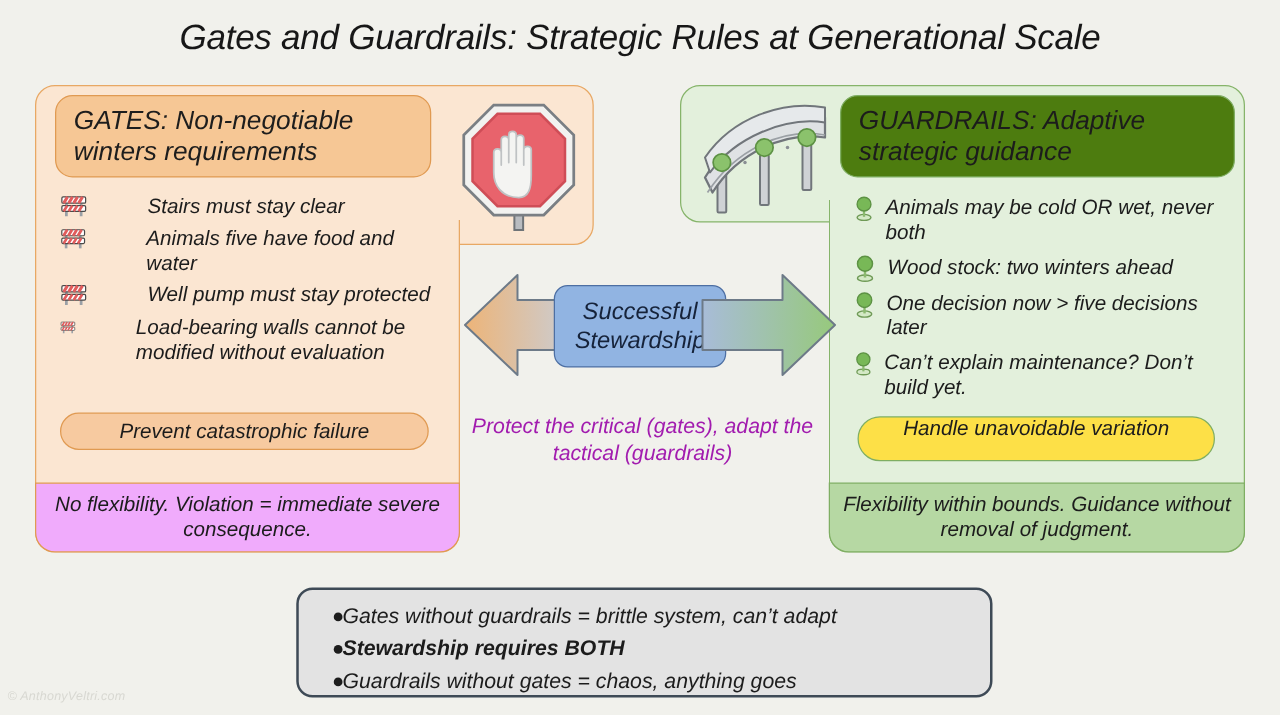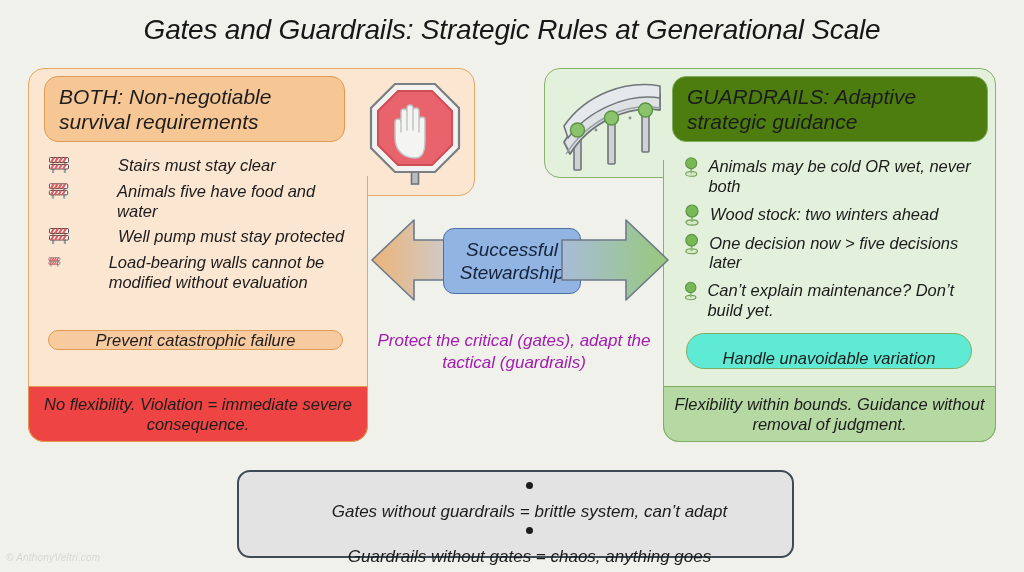--- a/index.html
+++ b/index.html
@@ -64,31 +64,31 @@
   .gates-list{
     position:absolute;left:48px;top:155px;width:302px;
   }
   .g-item{
     display:flex;align-items:flex-start;gap:8px;
     margin-bottom:5px;
     font-size:16.5px;line-height:1.2;
   }
   .g-item .txt{padding-top:1px;margin-left:40px;}
   .gates-pill{
-    position:absolute;left:48px;top:330px;width:295px;height:20px;
+    position:absolute;left:48px;top:330px;width:295px;height:30px;
     background:#f7caa0;
     border:1.6px solid #e09a52;
     border-radius:19px;
     display:flex;align-items:center;justify-content:center;
     font-size:16.5px;
     box-sizing:border-box;
   }
   .gates-band{
     left:28px;top:386px;width:340px;height:56px;
-    background:#ef4444;
+    background:#f0abfc;
     border:1.6px solid #e09a52;
     border-radius:0 0 16px 16px;
   }
 
   
   .grd-outer{
     position:absolute;left:544px;top:68px;width:452px;height:110px;
     background:#e3f0dc;
     border:1.6px solid #86b46a;
     border-radius:16px;
@@ -120,24 +120,24 @@
     position:absolute;left:682px;top:156px;width:302px;
   }
   .r-item{
     display:flex;align-items:flex-start;gap:8px;
     margin-bottom:7px;
     font-size:16.5px;line-height:1.2;
   }
   .r-item .txt{padding-top:1px;}
   .grd-pill{
     position:absolute;left:686px;top:333px;width:286px;height:36px;
-    background:#5eead4;
+    background:#fde047;
     border:1.6px solid #7fae63;
     border-radius:18px;
-    display:flex;align-items:flex-end;justify-content:center;
+    display:flex;align-items:flex-start;justify-content:center;
     font-size:16.5px;
     box-sizing:border-box;
   }
   .grd-band{
     left:663px;top:386px;width:333px;height:56px;
     background:#b6d8a3;
     border:1.6px solid #7fae63;
     border-radius:0 0 16px 16px;
     text-align:center;
   }
@@ -166,24 +166,23 @@
   
   .summary{
     position:absolute;left:237px;top:470px;width:557px;height:88px;
     background:#e3e3e3;
     border:2px solid #3e4a56;
     border-radius:13px;
     box-sizing:border-box;
     padding:10px 0 0 28px;
   }
   .s-item{
-    display:flex;align-items:center;gap:12px;
+    display:flex;align-items:center;
     font-size:17px;line-height:1.35;
     margin-bottom:3px;
-    flex-direction:column;
   }
   .s-dot{
     width:7px;height:7px;border-radius:50%;
     background:#1d1d1d;flex:0 0 auto;
   }
   .s-item.bold .s-txt{font-weight:bold;}
 
   .watermark{
     position:absolute;left:6px;top:552px;
     font-size:10px;color:#d8d8d2;
@@ -196,21 +195,21 @@
 
 <div id="stage">
 
   <div class="title">Gates and Guardrails: Strategic Rules at Generational Scale</div>
 
   <div class="gates-outer"></div>
   <div class="gates-lower"></div>
   <div class="gates-mask"></div>
 
   <div class="gates-header">
-    <span>BOTH: Non-negotiable survival requirements</span>
+    <span>GATES: Non-negotiable winters requirements</span>
   </div>
 
   <div style="position:absolute;left:365px;top:78px;width:100px;height:108px;">
     <svg class="icon-svg" width="100" height="108" viewBox="0 0 100 108">
       <rect x="46.5" y="80" width="7" height="26" fill="#b9bcc0" stroke="#6f7478" stroke-width="1.6"></rect>
       <polygon points="30,6 70,6 94,30 94,70 70,94 30,94 6,70 6,30" fill="#f2f2f0" stroke="#7a7f84" stroke-width="2.2"></polygon>
       <polygon points="33,13 67,13 87,33 87,67 67,87 33,87 13,67 13,33" fill="#e8636c" stroke="#cf4d57" stroke-width="2"></polygon>
       <path d="M50 80 C36 80 30 70 30 60 L30 44 C30 40 36 40 36 44 L36 54
                L36 34 C36 30 42 30 42 34 L42 52 L42 30 C42 26 48 26 48 30
                L48 52 L48 33 C48 29 54 29 54 33 L54 54 L54 42
@@ -370,25 +369,25 @@
     </svg>
   </div>
 
   <div class="center-caption">Protect the critical (gates), adapt the tactical (guardrails)</div>
 
   <div class="summary">
     <div class="s-item">
       <span class="s-dot"></span>
       <span class="s-txt">Gates without guardrails = brittle system, can’t adapt</span>
     </div>
+    <div class="s-item bold">
+      <span class="s-dot"></span>
+      <span class="s-txt">Stewardship requires BOTH</span>
+    </div>
     <div class="s-item">
       <span class="s-dot"></span>
       <span class="s-txt">Guardrails without gates = chaos, anything goes</span>
     </div>
-    <div class="s-item bold">
-      <span class="s-dot"></span>
-      <span class="s-txt">Stewardship requires BOTH</span>
-    </div>
   </div>
 
   <div class="watermark">© AnthonyVeltri.com</div>
 
 </div>
 
 </body></html>

